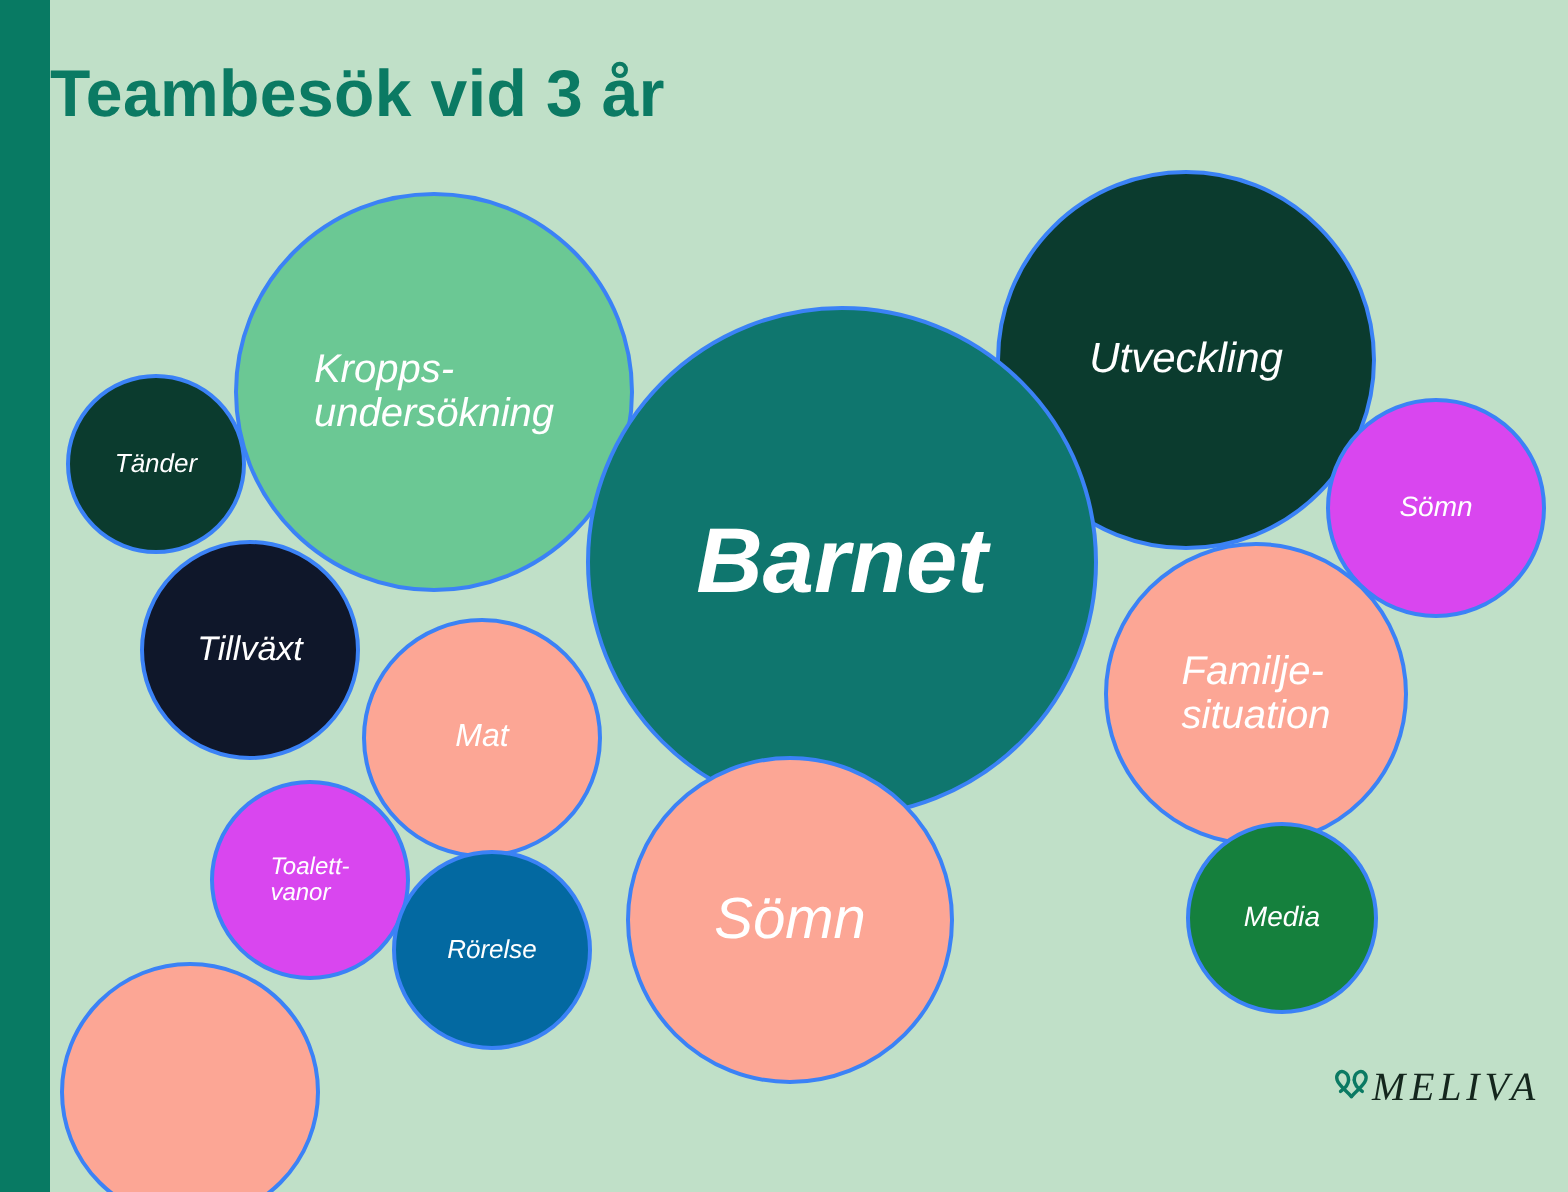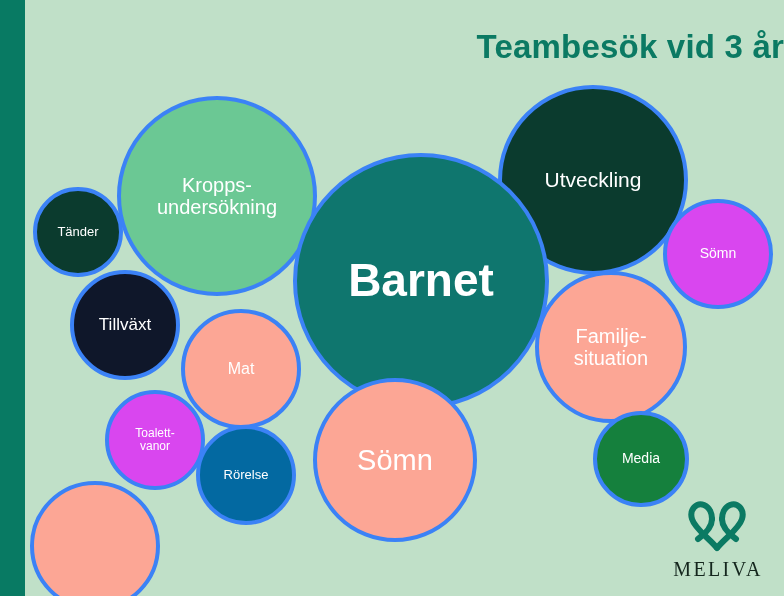--- a/index.html
+++ b/index.html
@@ -25,60 +25,61 @@
     top: 0;
     width: 25px;
     height: 596px;
     background: #087a63;
   }
   #title {
     position: absolute;
     left: 25px;
     top: 28px;
     width: 759px;
-    text-align: right;
+    text-align: left;
     font-size: 33px;
     font-weight: bold;
     color: #0b7a63;
     letter-spacing: 0.2px;
     white-space: nowrap;
   }
   #bubble-layer {
     position: absolute;
     left: 0;
     top: 0;
     width: 784px;
     height: 596px;
   }
   .bubble {
     position: absolute;
     border-radius: 50%;
     box-sizing: border-box;
     display: flex;
     align-items: center;
     justify-content: center;
-    text-align: center;
+    text-align: left;
     color: #ffffff;
     line-height: 1.12;
-    border: 4px solid #3b82f6;
+    border: 2px solid #3b82f6;
+    font-style: italic;
   }
   .bubble .lbl {
     display: block;
     padding: 0 4px;
   }
   #logo {
     position: absolute;
     right: 14px;
     bottom: 10px;
     width: 104px;
     height: 88px;
     display: flex;
-    flex-direction: column;
     align-items: center;
-    justify-content: flex-start;
+    justify-content: flex-end;
+    font-style: italic;
   }
   #logo-mark {
     width: 70px;
     height: 56px;
     display: block;
   }
   #logo-text {
     margin-top: 4px;
     font-family: "Liberation Serif", serif;
     font-size: 20px;
@@ -111,21 +112,21 @@
       </div>
       <div class="bubble" style="left: 663px; top: 199px; width: 110px; height: 110px; background: #d946ef; font-size: 14px;">
         <span class="lbl">Sömn</span>
       </div>
       <div class="bubble" style="left: 70px; top: 270px; width: 110px; height: 110px; background: #0f172a; font-size: 17px;">
         <span class="lbl">Tillväxt</span>
       </div>
       <div class="bubble" style="left: 181px; top: 309px; width: 120px; height: 120px; background: rgb(252, 166, 149); font-size: 16px;">
         <span class="lbl">Mat</span>
       </div>
-      <div class="bubble" style="left: 535px; top: 271px; width: 152px; height: 152px; background: rgb(252, 166, 149); font-size: 20px;">
+      <div class="bubble" style="left: 552px; top: 271px; width: 152px; height: 152px; background: rgb(252, 166, 149); font-size: 20px;">
         <span class="lbl">Familje-<br>situation</span>
       </div>
       <div class="bubble" style="left: 105px; top: 390px; width: 100px; height: 100px; background: #d946ef; font-size: 12px;">
         <span class="lbl">Toalett-<br>vanor</span>
       </div>
       <div class="bubble" style="left: 196px; top: 425px; width: 100px; height: 100px; background: #0369a1; font-size: 13px;">
         <span class="lbl">Rörelse</span>
       </div>
       <div class="bubble" style="left: 313px; top: 378px; width: 164px; height: 164px; background: rgb(252, 166, 149); font-size: 29px;">
         <span class="lbl">Sömn</span>

